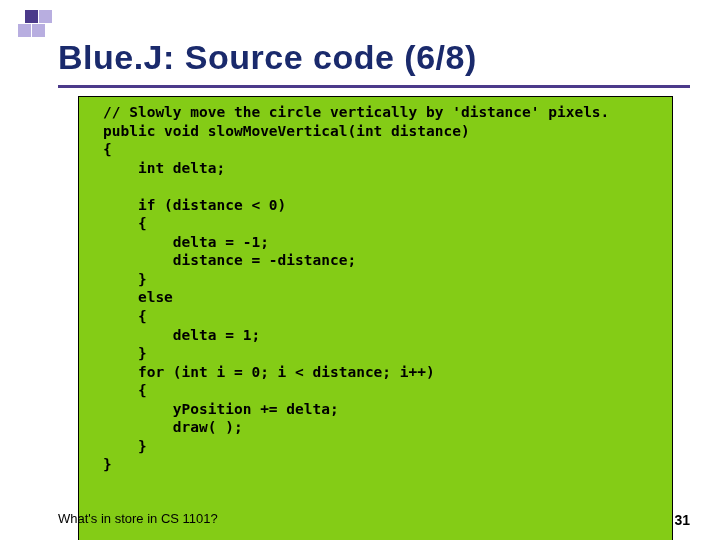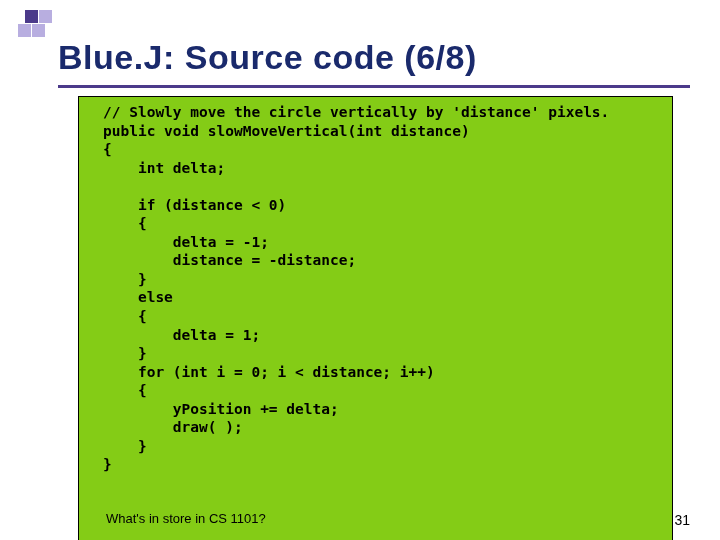--- a/index.html
+++ b/index.html
@@ -60,28 +60,27 @@
     white-space: pre;
     font-weight: bold;
     color: #000;
   }
   .footer-left {
     position: absolute;
     left: 58px;
     bottom: 14px;
     font-size: 13px;
     color: #000;
-    margin-left: 48px;
   }
   .footer-right {
     position: absolute;
     right: 30px;
     bottom: 12px;
     font-size: 14px;
-    font-weight: normal;
+    font-weight: bold;
     color: #000;
   }
 </style>
 </head>
 <body>
 
 <div class="logo">
   <div class="sq s1"></div>
   <div class="sq s2 light"></div>
   <div class="sq s3 light"></div>

